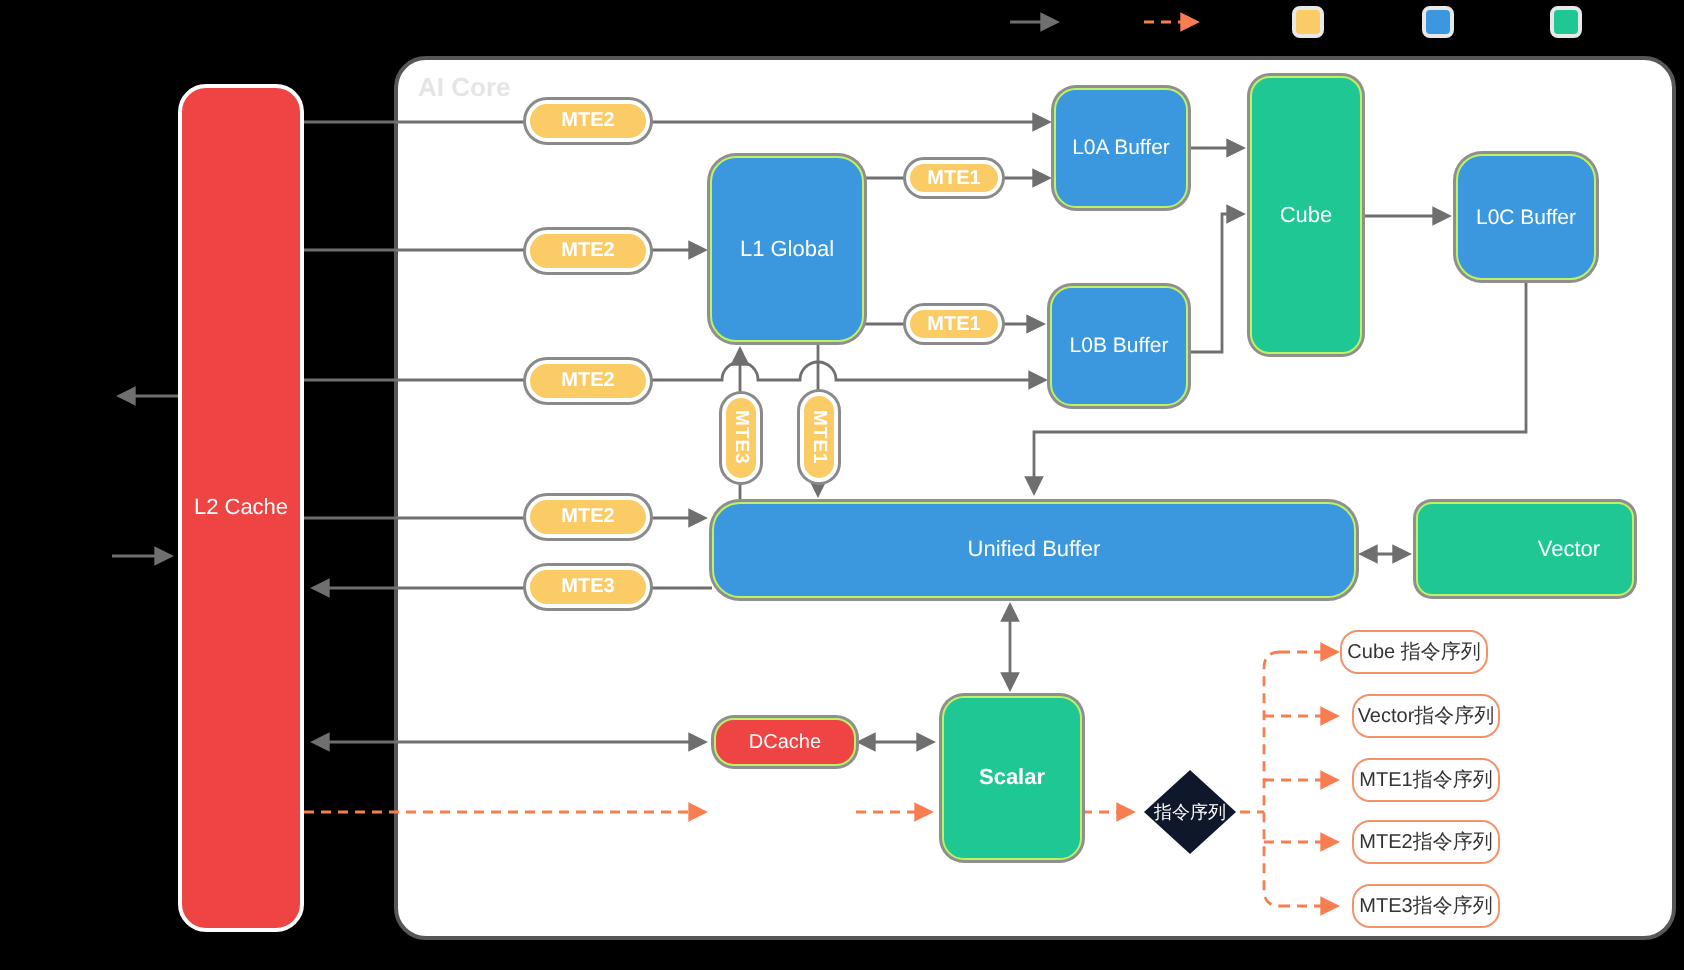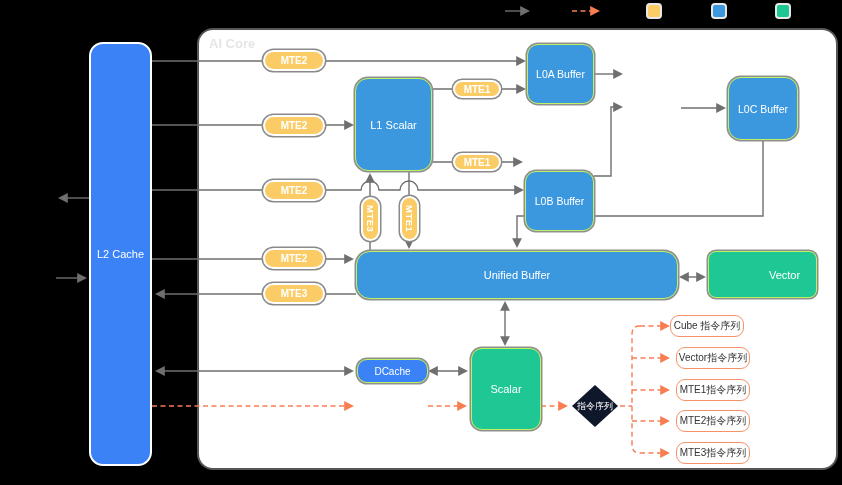--- a/index.html
+++ b/index.html
@@ -9,21 +9,21 @@
   .lbl{display:flex;align-items:center;justify-content:center;text-align:right;color:#fff;}
 
   .aicore{background:#fff;border:2px solid #575757;border-radius:16px;z-index:0;}
   .aicore-title{color:#e5e5e5;font-size:13px;font-weight:bold;z-index:3;}
 
   svg.wires{position:absolute;left:0;top:0;z-index:1;}
 
   .node{z-index:2;border:1px solid #bef264;box-shadow:0 0 0 1.5px #8f8f8f;color:#fff;}
   .blue{background:#3b97de;}
   .green{background:#1fc795;}
-  .ltblue{background:#3b82f6;}
+  .ltblue{background:#ef4444;}
   .mem{z-index:2;border:2px solid #fff;border-radius:14px;color:#fff;font-size:11px;}
   .pill{z-index:2;border:2px solid #fff;box-shadow:0 0 0 1.5px #8a8a8a;background:#fbcc65;
         border-radius:12px;color:#fff;font-size:10px;font-weight:bold;}
   .vpill{writing-mode:vertical-rl;font-size:9.5px;letter-spacing:.5px;}
   .qbox{z-index:2;background:#fff;border:1.5px solid #f4926a;border-radius:9px;
         color:#333;font-size:10px;}
   .diamond{z-index:2;background:#0f172a;color:#fff;font-size:9px;
            clip-path:polygon(50% 0,100% 50%,50% 100%,0 50%);}
   .swatch{z-index:2;width:16px;height:16px;border:2px solid #e8e8e8;border-radius:4px;}
 </style>
@@ -83,26 +83,27 @@
     </g>
   </svg>
 
   <div class="abs swatch" style="left:646px;top:3px;background:#fbcc65;"></div>
   <div class="abs swatch" style="left:711px;top:3px;background:#3b97de;"></div>
   <div class="abs swatch" style="left:775px;top:3px;background:#1fc795;"></div>
 
   <div class="abs lbl mem ltblue" style="left:89px;top:42px;width:63px;height:424px;">L2 Cache</div>
 
   <div class="abs lbl node blue" style="left:527px;top:44px;width:67px;height:60px;border-radius:11px;font-size:10.5px;">L0A Buffer</div>
-  <div class="abs lbl node blue" style="left:355px;top:78px;width:77px;height:93px;border-radius:13px;font-size:11px;">L1 Scalar</div>
-  <div class="abs lbl node blue" style="left:525px;top:143px;width:69px;height:60px;border-radius:11px;font-size:10.5px;margin-top:28px;">L0B Buffer</div>
+  <div class="abs lbl node blue" style="left:355px;top:78px;width:77px;height:93px;border-radius:13px;font-size:11px;">L1 Global</div>
+  <div class="abs lbl node blue" style="left:525px;top:143px;width:69px;height:60px;border-radius:11px;font-size:10.5px;">L0B Buffer</div>
+  <div class="abs lbl node green" style="left:625px;top:38px;width:56px;height:139px;border-radius:10px;font-size:11px;">Cube</div>
   <div class="abs lbl node blue" style="left:728px;top:77px;width:70px;height:63px;border-radius:13px;font-size:10.5px;">L0C Buffer</div>
   <div class="abs lbl node blue" style="left:356px;top:251px;width:322px;height:48px;border-radius:14px;font-size:11px;">Unified Buffer</div>
   <div class="abs lbl node green" style="left:708px;top:251px;width:109px;height:47px;border-radius:8px;font-size:11px;padding-left:44px;">Vector</div>
-  <div class="abs lbl node green" style="left:471px;top:348px;width:70px;height:82px;border-radius:11px;font-size:11px;">Scalar</div>
+  <div class="abs lbl node green" style="left:471px;top:348px;width:70px;height:82px;border-radius:11px;font-size:11px;font-weight:bold;">Scalar</div>
   <div class="abs lbl node ltblue" style="left:357px;top:359px;width:71px;height:24px;border-radius:10px;font-size:10px;">DCache</div>
 
   <div class="abs lbl pill" style="left:263px;top:50px;width:62px;height:21px;">MTE2</div>
   <div class="abs lbl pill" style="left:263px;top:115px;width:62px;height:21px;">MTE2</div>
   <div class="abs lbl pill" style="left:263px;top:180px;width:62px;height:21px;">MTE2</div>
   <div class="abs lbl pill" style="left:263px;top:248px;width:62px;height:21px;">MTE2</div>
   <div class="abs lbl pill" style="left:263px;top:283px;width:62px;height:21px;">MTE3</div>
   <div class="abs lbl pill" style="left:453px;top:80px;width:48px;height:18px;">MTE1</div>
   <div class="abs lbl pill" style="left:453px;top:153px;width:48px;height:18px;">MTE1</div>
 

